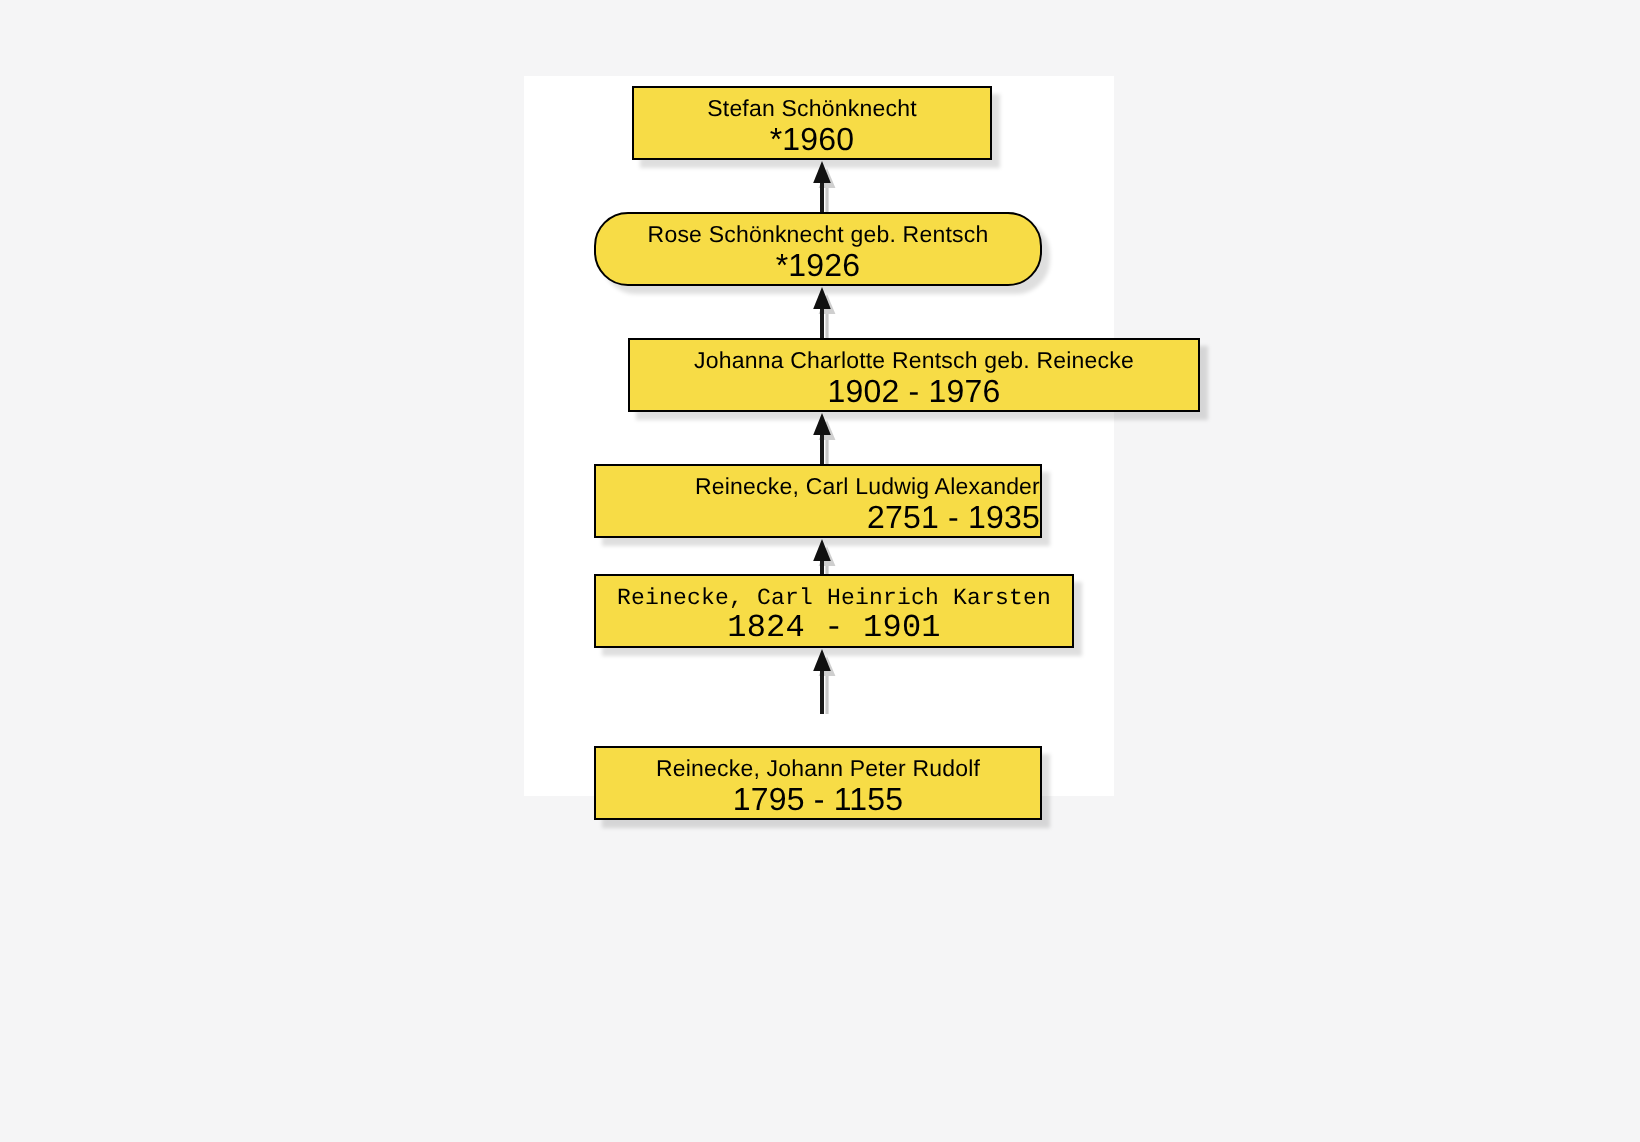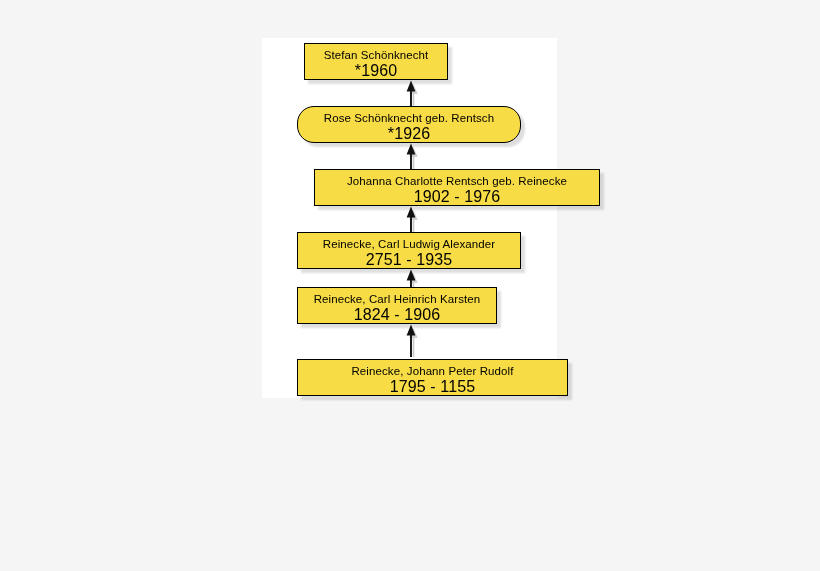--- a/index.html
+++ b/index.html
@@ -58,21 +58,21 @@
   .connector svg {
     display: block;
     overflow: visible;
   }
 </style>
 </head>
 <body>
 
 <div id="chart-canvas">
 
-  <div class="node" style="left:42px; top:5px; width:144px; height:37px;">
+  <div class="node" style="left:54px; top:5px; width:180px; height:37px;">
     <span class="node-name">Stefan Schönknecht</span>
     <span class="node-dates">*1960</span>
   </div>
 
   <div class="connector" style="left:138px; top:42px; height:28px;">
     <svg width="24" height="28" viewBox="0 0 24 28" aria-hidden="true">
       <g>
         <path d="M13.5 28 L13.5 12" stroke="#c9c9c9" stroke-width="1.6" fill="none"></path>
         <path d="M13.5 4 L9.3 14 L17.7 14 Z" fill="#cfcfcf"></path>
       </g>
@@ -112,54 +112,54 @@
         <path d="M13.5 28 L13.5 12" stroke="#c9c9c9" stroke-width="1.6" fill="none"></path>
         <path d="M13.5 4 L9.3 14 L17.7 14 Z" fill="#cfcfcf"></path>
       </g>
       <g>
         <path d="M11 28 L11 11" stroke="#1a1a1a" stroke-width="2" fill="none"></path>
         <path d="M11 0.5 L6.6 11.5 L15.4 11.5 Z" fill="#111111"></path>
       </g>
     </svg>
   </div>
 
-  <div class="node" style="left:35px; top:194px; width:224px; height:37px;">
+  <div class="node" style="left:35px; top:194px; width:224px; height:37px;text-align:right;">
     <span class="node-name">Reinecke, Carl Ludwig Alexander</span>
     <span class="node-dates">2751 - 1935</span>
   </div>
 
   <div class="connector" style="left:138px; top:231px; height:28px;">
     <svg width="24" height="28" viewBox="0 0 24 28" aria-hidden="true">
       <g>
         <path d="M13.5 28 L13.5 12" stroke="#c9c9c9" stroke-width="1.6" fill="none"></path>
         <path d="M13.5 4 L9.3 14 L17.7 14 Z" fill="#cfcfcf"></path>
       </g>
       <g>
         <path d="M11 28 L11 11" stroke="#1a1a1a" stroke-width="2" fill="none"></path>
         <path d="M11 0.5 L6.6 11.5 L15.4 11.5 Z" fill="#111111"></path>
       </g>
     </svg>
   </div>
 
-  <div class="node" style="left:35px; top:249px; width:200px; height:37px;">
+  <div class="node" style="left:35px; top:249px; width:240px; height:37px;font-family:Liberation Mono, monospace;">
     <span class="node-name">Reinecke, Carl Heinrich Karsten</span>
-    <span class="node-dates">1824 - 1906</span>
+    <span class="node-dates">1824 - 1901</span>
   </div>
 
   <div class="connector" style="left:138px; top:286px; height:33px;">
     <svg width="24" height="33" viewBox="0 0 24 33" aria-hidden="true">
       <g>
         <path d="M13.5 33 L13.5 12" stroke="#c9c9c9" stroke-width="1.6" fill="none"></path>
         <path d="M13.5 4 L9.3 14 L17.7 14 Z" fill="#cfcfcf"></path>
       </g>
       <g>
         <path d="M11 33 L11 11" stroke="#1a1a1a" stroke-width="2" fill="none"></path>
         <path d="M11 0.5 L6.6 11.5 L15.4 11.5 Z" fill="#111111"></path>
       </g>
     </svg>
   </div>
 
-  <div class="node" style="left:35px; top:321px; width:271px; height:37px;">
+  <div class="node" style="left:35px; top:335px; width:224px; height:37px;">
     <span class="node-name">Reinecke, Johann Peter Rudolf</span>
     <span class="node-dates">1795 - 1155</span>
   </div>
 
 </div>
 
 </body></html>

